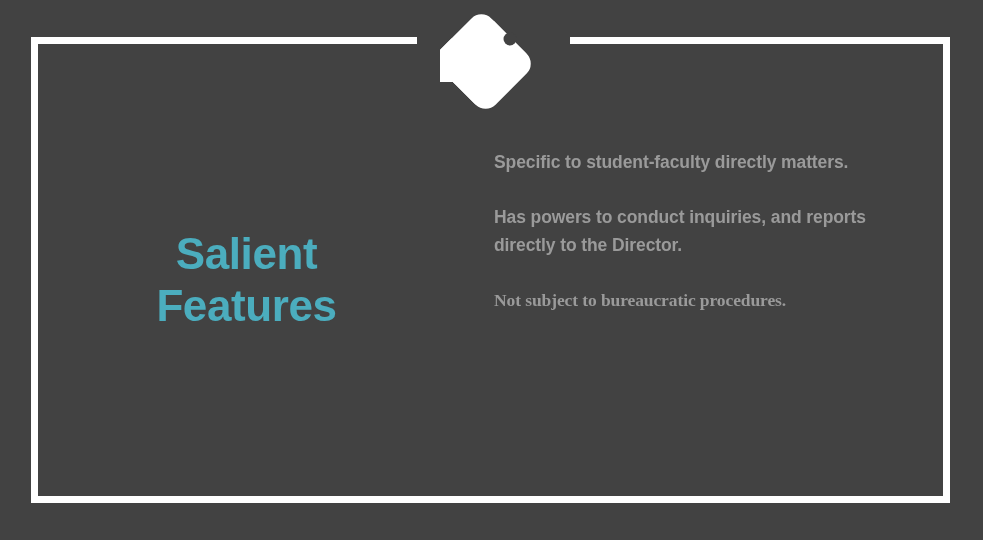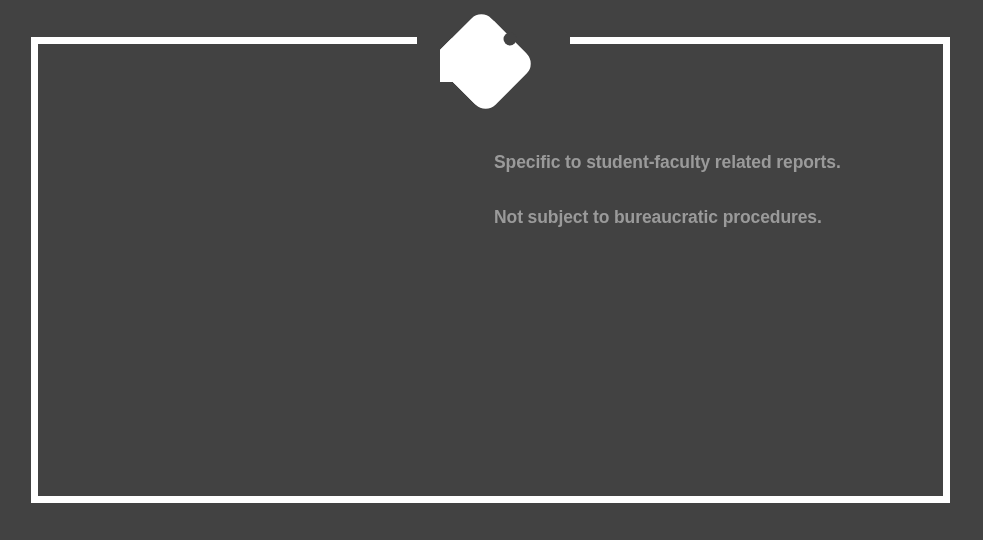--- a/index.html
+++ b/index.html
@@ -72,21 +72,21 @@
     width: 430px;
   }
   .feature-item {
     color: #9a9a9a;
     font-size: 17.5px;
     font-weight: bold;
     line-height: 1.58;
     letter-spacing: -0.1px;
     margin-bottom: 28px;
   }
-  .feature-item:last-child { margin-bottom: 14px; }
+  .feature-item:last-child { margin-bottom: 14px; font-family: Liberation Serif, serif; }
 </style>
 </head>
 <body>
 
 <div class="slide">
 
   <div class="frame">
     <div class="frame-edge frame-top-left"></div>
     <div class="frame-edge frame-top-right"></div>
     <div class="frame-edge frame-left"></div>
@@ -102,19 +102,24 @@
       </g>
       <path d="M52 4 L96 48 L52 92 L8 48 Z" fill="#ffffff" opacity="0"></path>
       <g transform="rotate(45 52 49)">
         <rect x="6" y="18" width="78" height="72" rx="14" fill="#ffffff"></rect>
         <path d="M6 60 L6 78 L28 100 L46 82 Z" fill="#ffffff"></path>
       </g>
       <circle cx="70" cy="25" r="6.5" fill="#424242"></circle>
     </svg>
   </div>
 
+  <div class="title-block">
+    <span class="title-line">Salient</span>
+    <span class="title-line">Features</span>
+  </div>
 
   <div class="features">
-    <p class="feature-item">Specific to student-faculty related reports.</p>
+    <p class="feature-item">Specific to student-faculty directly matters.</p>
+    <p class="feature-item">Has powers to conduct inquiries, and reports directly to the Director.</p>
     <p class="feature-item">Not subject to bureaucratic procedures.</p>
   </div>
 
 </div>
 
 </body></html>

